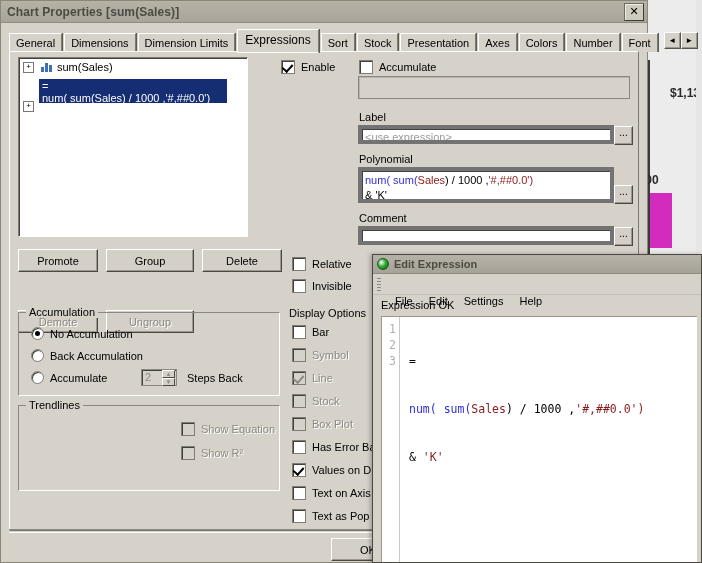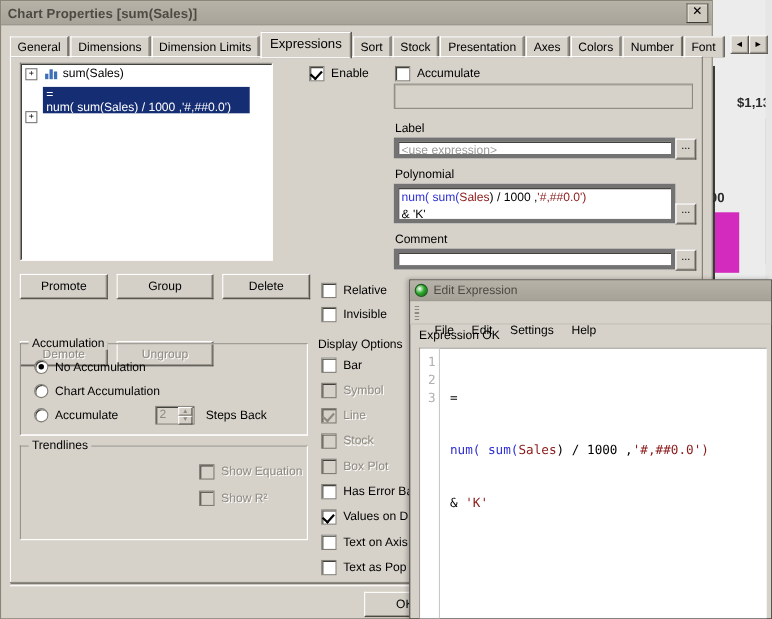--- a/index.html
+++ b/index.html
@@ -205,21 +205,21 @@
   }
   #ee-title{
     height:18px;background:linear-gradient(180deg,#b6b2a7,#a6a298);
     display:flex;align-items:center;padding-left:4px;border-bottom:1px solid #8f8c80;
   }
   #ee-title .ic{
     width:12px;height:12px;border-radius:50%;margin-right:5px;flex:none;
     background:radial-gradient(circle at 35% 35%,#ffffff 0%,#2faa2f 45%,#0a5a0a 100%);
     border:1px solid #1d5c1d;box-sizing:border-box;
   }
-  #ee-title .t{font-weight:normal;font-size:11px;color:#4c4a43;}
+  #ee-title .t{font-weight:bold;font-size:11px;color:#4c4a43;}
   #ee-menu{height:20px;display:flex;align-items:center;padding-left:4px;background:#d6d2ca;border-bottom:1px solid #c3bfb7;}
   .gripper{width:4px;height:13px;margin-right:6px;
     background:repeating-linear-gradient(180deg,#8d8a82 0 1px,transparent 1px 3px);}
   .mi{padding:1px 8px;font-size:11px;cursor:default;margin-top:34px;}
   #ee-status{position:absolute;left:8px;top:44px;font-size:11px;}
   #ee-editor{
     position:absolute;left:8px;top:61px;right:4px;bottom:0;background:#fff;
     border-top:1px solid #9a968e;border-left:1px solid #9a968e;box-sizing:border-box;
     font-family:"DejaVu Sans Mono", monospace;font-size:11.5px;
   }
@@ -311,21 +311,21 @@
 
   <div class="grp" id="accum">
     <div class="inner"></div>
     <span class="grplabel">Accumulation</span>
     <div class="radio" style="left:12px;top:14px">
       <span class="rdot on"></span>
       <span>No Accumulation</span>
     </div>
     <div class="radio" style="left:12px;top:36px">
       <span class="rdot"></span>
-      <span>Chart Accumulation</span>
+      <span>Back Accumulation</span>
     </div>
     <div class="radio" style="left:12px;top:58px">
       <span class="rdot"></span>
       <span>Accumulate</span>
     </div>
     <div class="spin" style="left:122px;top:56px">
       <span>2</span>
       <span class="spinbtns">
         <div>▲</div>
         <div>▼</div>

